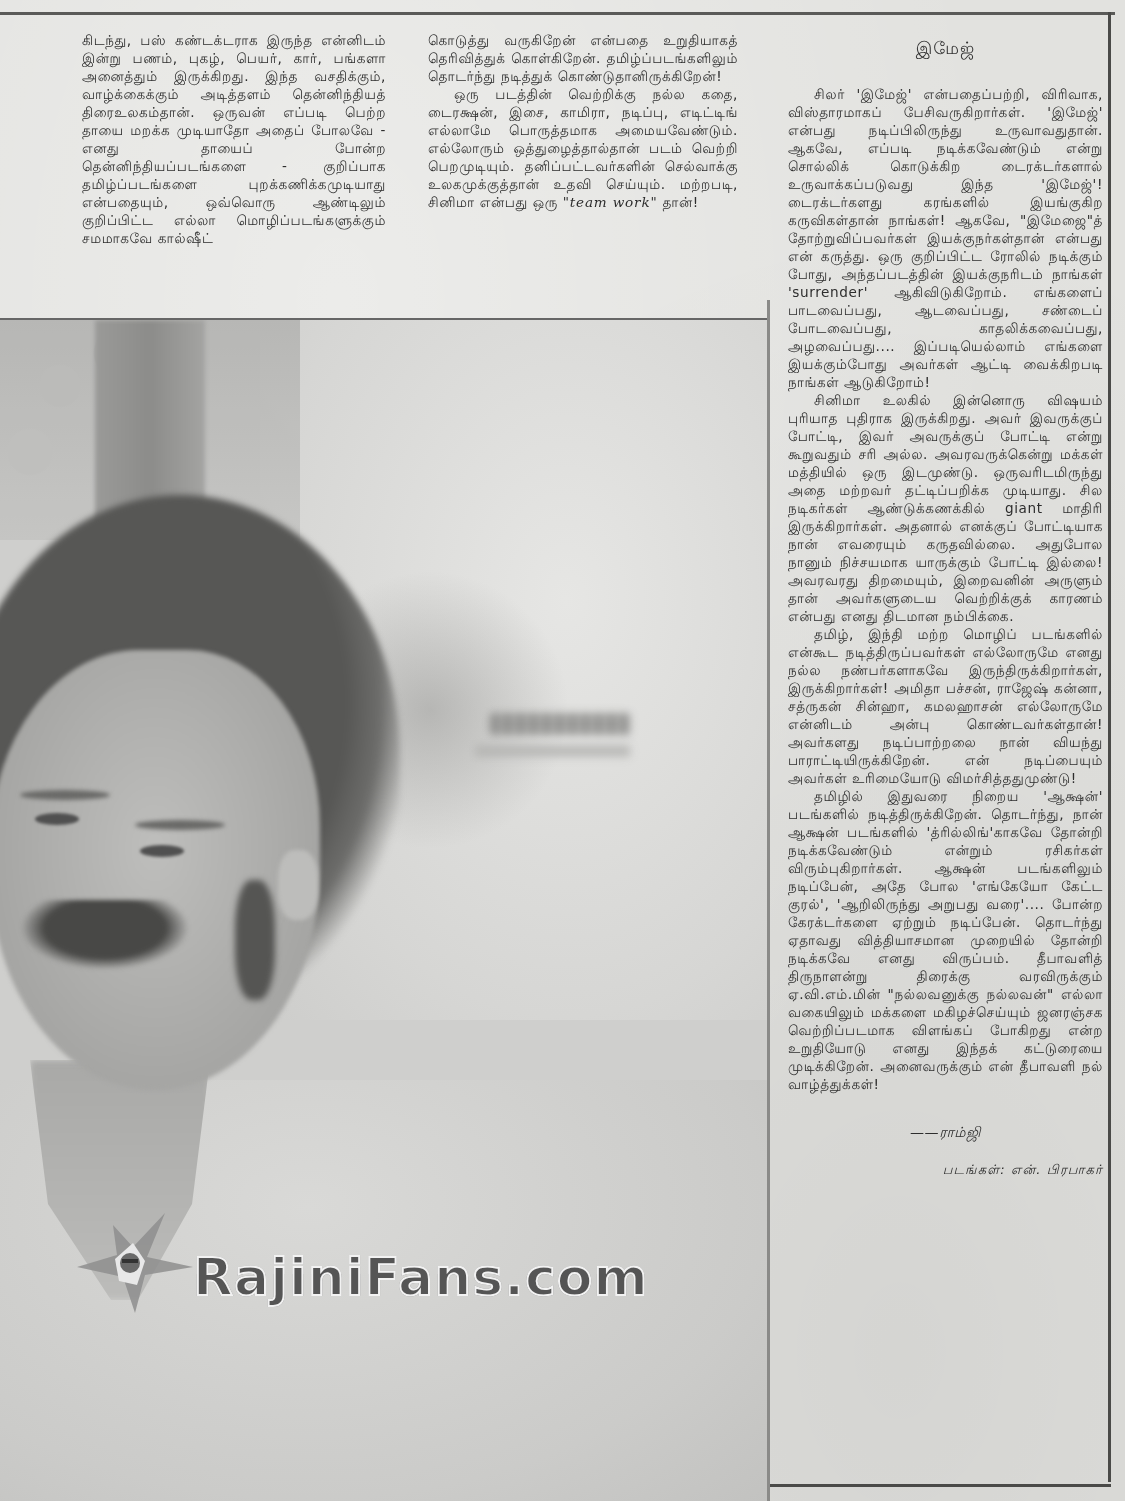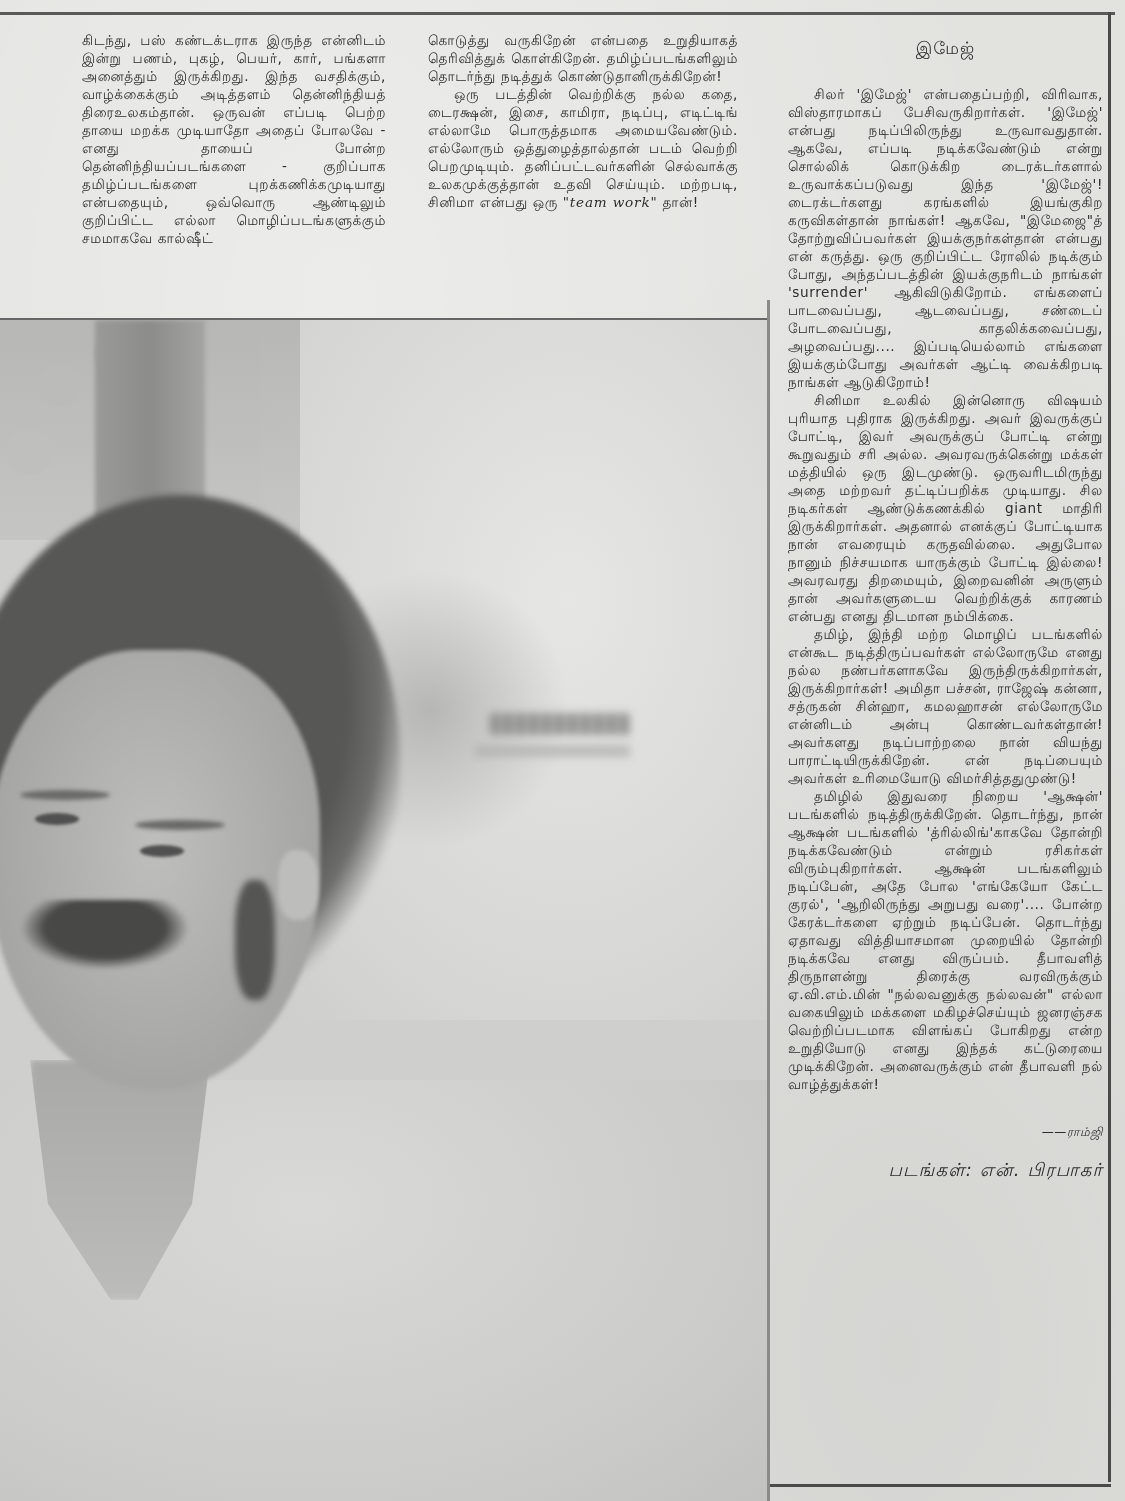--- a/index.html
+++ b/index.html
@@ -39,22 +39,22 @@
   .col p { margin: 0; text-indent: 0; }
   .col p.indent { text-indent: 26px; }
   .col .en { font-family: "DejaVu Serif", serif; font-style: italic; letter-spacing: 0.8px; }
   .col-1 { left: 82px; top: 31px; width: 304px; }
   .col-2 { left: 428px; top: 31px; width: 310px; }
   .col-3 { left: 788px; top: 30px; width: 315px; margin-top: 9px; }
   .section-title {
     text-align: center; font-size: 17px; margin: 0 0 28px 0; letter-spacing: 1px;
     color: #333;
   }
-  .signature { text-align: right; margin-top: 30px; font-style: italic; font-size: 12px; }
-  .photo-credit { text-align: right; margin-top: 20px; font-style: italic; font-size: 18px; letter-spacing: 1.2px; }
+  .signature { text-align: center; margin-top: 30px; font-style: italic; font-size: 14px; }
+  .photo-credit { text-align: right; margin-top: 20px; font-style: italic; font-size: 13px; letter-spacing: 1.2px; }
 
   
   .photo {
     position: absolute; left: 0; top: 320px; width: 770px; height: 1181px;
     overflow: hidden;
     background: #cfcfcd;
   }
   .photo-topline {
     position: absolute; left: 0; top: 318px; width: 770px; height: 5px;
     background: #666;
@@ -189,20 +189,29 @@
     <div class="brow" style="left:20px; top:470px;"></div>
     <div class="brow" style="left:135px; top:500px;"></div>
     <div class="eye" style="left:35px; top:493px;"></div>
     <div class="eye" style="left:140px; top:525px;"></div>
     <div class="moustache"></div>
     <div class="sideburn"></div>
     <div class="ear"></div>
   </div>
   <div class="photo-rightline"></div>
 
+  <div class="watermark">
+    <svg class="wm-star" viewBox="0 0 120 110">
+      <polygon points="90,8 72,52 118,62 70,70 60,108 48,72 2,62 42,50 38,20 58,42" fill="#8e8e8e" opacity="0.85"></polygon>
+      <polygon points="58,38 70,56 62,80 44,76 40,54" fill="#e8e8e8"></polygon>
+      <circle cx="55" cy="58" r="10" fill="#6a6a6a"></circle>
+      <rect x="47" y="54" width="16" height="4" fill="#333"></rect>
+    </svg>
+    <div class="wm-text">RajiniFans.com</div>
+  </div>
 
   <div class="col col-3">
     <div class="section-title">இமேஜ்</div>
     <p class="indent">சிலர் 'இமேஜ்' என்பதைப்பற்றி, விரிவாக, விஸ்தாரமாகப் பேசிவருகிறார்கள். 'இமேஜ்' என்பது நடிப்பிலிருந்து உருவாவதுதான். ஆகவே, எப்படி நடிக்கவேண்டும் என்று சொல்லிக் கொடுக்கிற டைரக்டர்களால் உருவாக்கப்படுவது இந்த 'இமேஜ்'! டைரக்டர்களது கரங்களில் இயங்குகிற கருவிகள்தான் நாங்கள்! ஆகவே, "இமேஜை"த் தோற்றுவிப்பவர்கள் இயக்குநர்கள்தான் என்பது என் கருத்து. ஒரு குறிப்பிட்ட ரோலில் நடிக்கும் போது, அந்தப்படத்தின் இயக்குநரிடம் நாங்கள் 'surrender' ஆகிவிடுகிறோம். எங்களைப் பாடவைப்பது, ஆடவைப்பது, சண்டைப் போடவைப்பது, காதலிக்கவைப்பது, அழவைப்பது.... இப்படியெல்லாம் எங்களை இயக்கும்போது அவர்கள் ஆட்டி வைக்கிறபடி நாங்கள் ஆடுகிறோம்!</p>
     <p class="indent">சினிமா உலகில் இன்னொரு விஷயம் புரியாத புதிராக இருக்கிறது. அவர் இவருக்குப் போட்டி, இவர் அவருக்குப் போட்டி என்று கூறுவதும் சரி அல்ல. அவரவருக்கென்று மக்கள் மத்தியில் ஒரு இடமுண்டு. ஒருவரிடமிருந்து அதை மற்றவர் தட்டிப்பறிக்க முடியாது. சில நடிகர்கள் ஆண்டுக்கணக்கில் giant மாதிரி இருக்கிறார்கள். அதனால் எனக்குப் போட்டியாக நான் எவரையும் கருதவில்லை. அதுபோல நானும் நிச்சயமாக யாருக்கும் போட்டி இல்லை! அவரவரது திறமையும், இறைவனின் அருளும் தான் அவர்களுடைய வெற்றிக்குக் காரணம் என்பது எனது திடமான நம்பிக்கை.</p>
     <p class="indent">தமிழ், இந்தி மற்ற மொழிப் படங்களில் என்கூட நடித்திருப்பவர்கள் எல்லோருமே எனது நல்ல நண்பர்களாகவே இருந்திருக்கிறார்கள், இருக்கிறார்கள்! அமிதா பச்சன், ராஜேஷ் கன்னா, சத்ருகன் சின்ஹா, கமலஹாசன் எல்லோருமே என்னிடம் அன்பு கொண்டவர்கள்தான்! அவர்களது நடிப்பாற்றலை நான் வியந்து பாராட்டியிருக்கிறேன். என் நடிப்பையும் அவர்கள் உரிமையோடு விமர்சித்ததுமுண்டு!</p>
     <p class="indent">தமிழில் இதுவரை நிறைய 'ஆக்ஷன்' படங்களில் நடித்திருக்கிறேன். தொடர்ந்து, நான் ஆக்ஷன் படங்களில் 'த்ரில்லிங்'காகவே தோன்றி நடிக்கவேண்டும் என்றும் ரசிகர்கள் விரும்புகிறார்கள். ஆக்ஷன் படங்களிலும் நடிப்பேன், அதே போல 'எங்கேயோ கேட்ட குரல்', 'ஆறிலிருந்து அறுபது வரை'.... போன்ற கேரக்டர்களை ஏற்றும் நடிப்பேன். தொடர்ந்து ஏதாவது வித்தியாசமான முறையில் தோன்றி நடிக்கவே எனது விருப்பம். தீபாவளித் திருநாளன்று திரைக்கு வரவிருக்கும் ஏ.வி.எம்.மின் "நல்லவனுக்கு நல்லவன்" எல்லா வகையிலும் மக்களை மகிழச்செய்யும் ஜனரஞ்சக வெற்றிப்படமாக விளங்கப் போகிறது என்ற உறுதியோடு எனது இந்தக் கட்டுரையை முடிக்கிறேன். அனைவருக்கும் என் தீபாவளி நல் வாழ்த்துக்கள்!</p>
     <div class="signature">——ராம்ஜி</div>
     <div class="photo-credit">படங்கள்: என். பிரபாகர்</div>
   </div>

